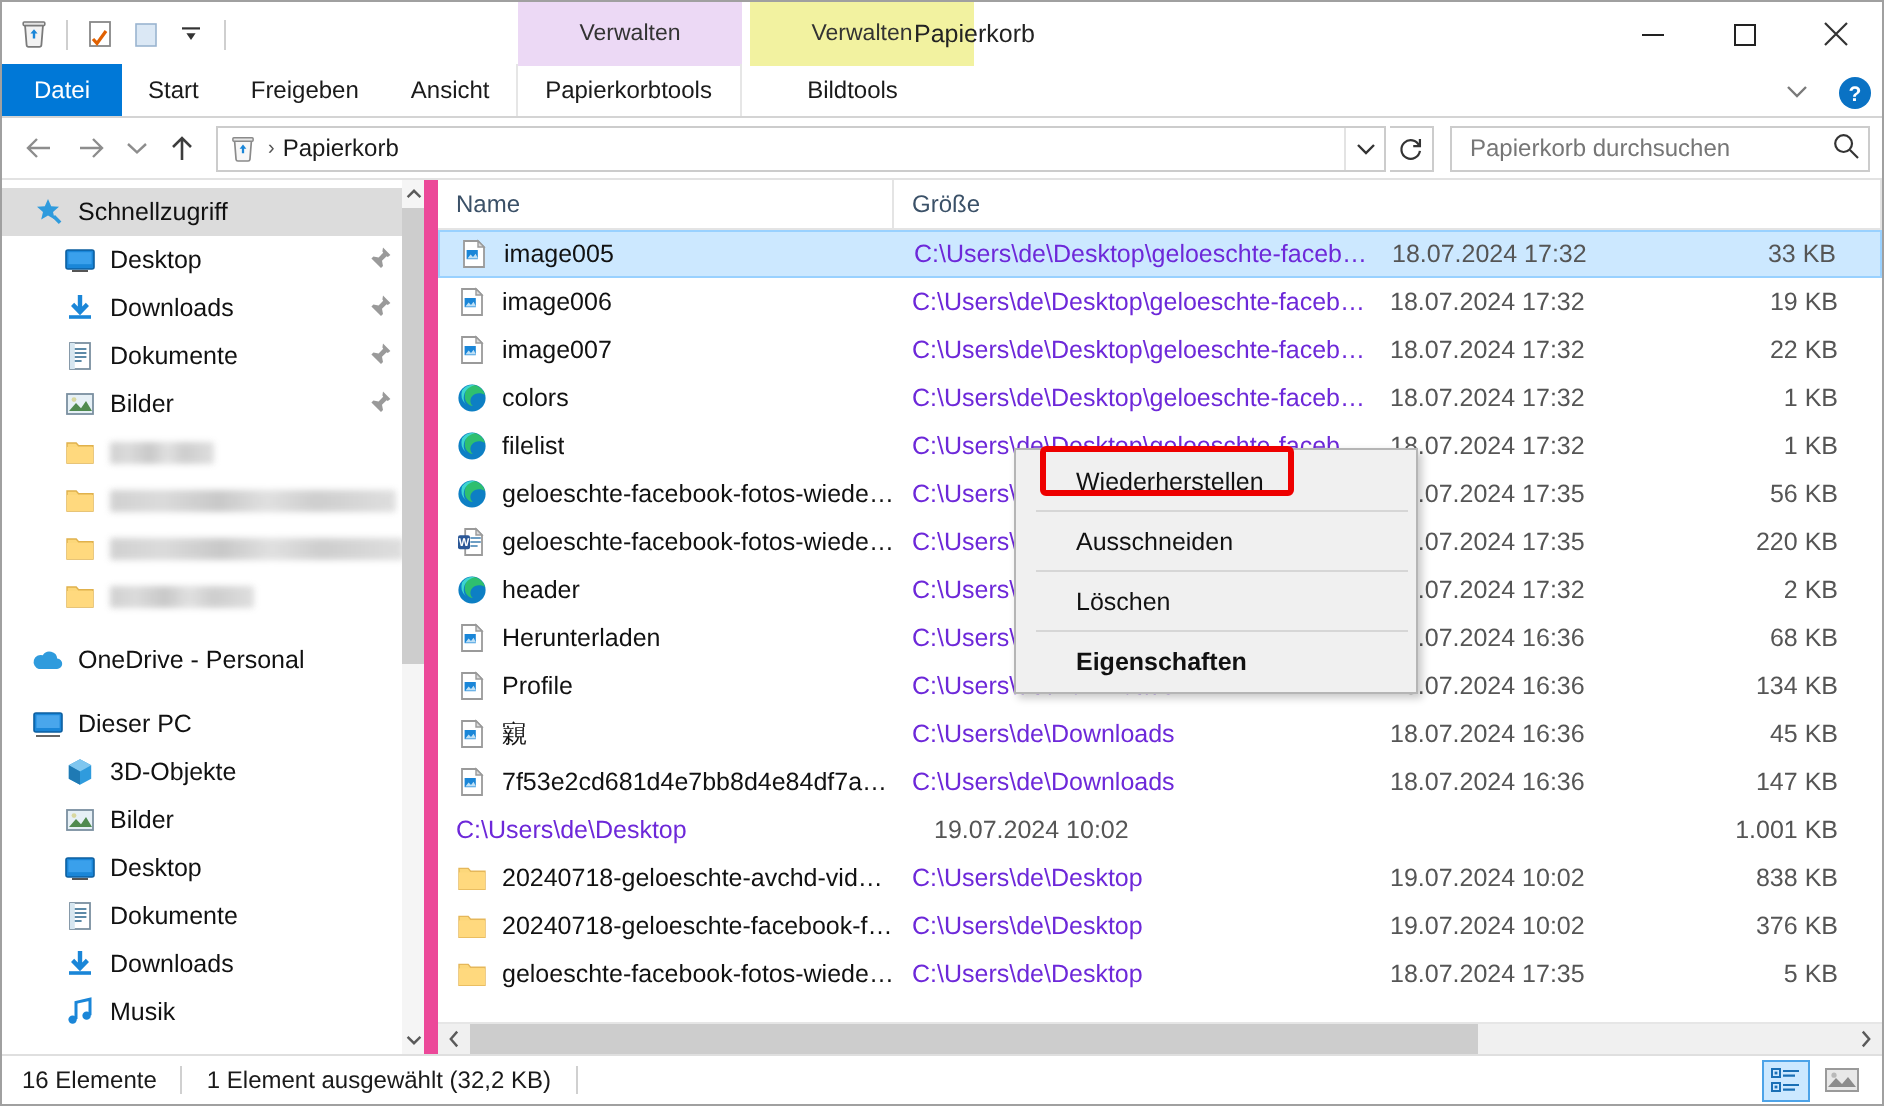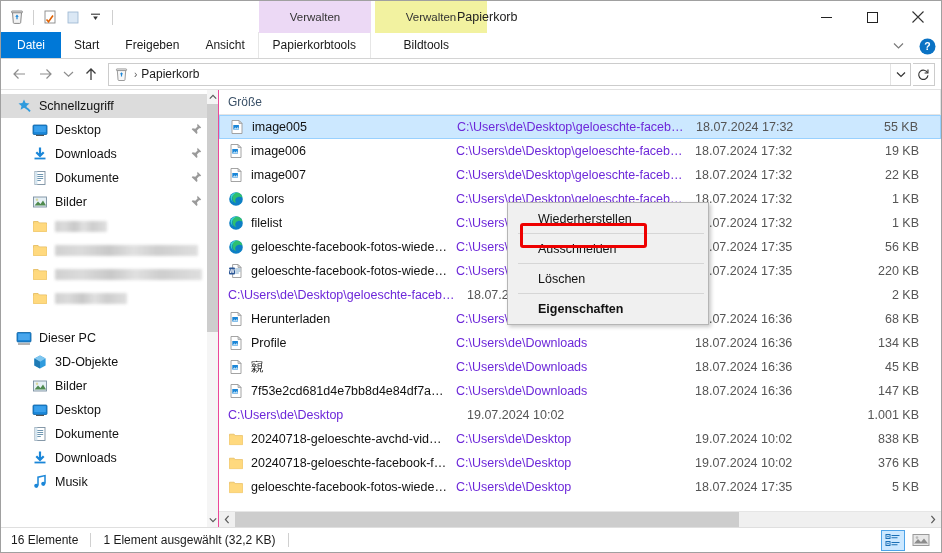--- a/index.html
+++ b/index.html
@@ -159,21 +159,21 @@
     flex: 1; display: flex; min-height: 0;
     border-top: 1px solid #e2e2e2;
   }
 
   
   .sidebar {
     width: 218px; flex: none;
     background: #fff;
     position: relative;
     overflow: hidden;
-    border-right: 1px solid #ec4899;
+    border-right: 7px solid #ec4899;
   }
   .nav-list { padding-top: 4px; }
   .nav-item {
     height: 24px;
     display: flex; align-items: center;
     padding-left: 22px;
     gap: 7px;
     font-size: 12.5px;
     color: #111;
     position: relative;
@@ -244,21 +244,21 @@
   }
   .cell-name .txt { overflow: hidden; text-overflow: ellipsis; }
   .cell-orig { width: 239px; padding-left: 9px; color: #6d28d9; }
   .cell-del  { width: 148px; padding-left: 9px; color: #555; }
   .cell-size { flex: 1; padding-right: 22px; text-align: right; color: #555; }
   .fileico { width: 17px; height: 17px; flex: none; display:flex; align-items:center; justify-content:center; }
 
   
   .ctxmenu {
     position: absolute;
-    left: 288px; top: 112px;
+    left: 288px; top: 134px;
     width: 202px;
     background: #f0f0f0;
     border: 1px solid #b5b5b5;
     box-shadow: 2px 2px 4px rgba(0,0,0,.22);
     padding: 2px 0;
     z-index: 40;
   }
   .ctxitem {
     height: 27px;
     display: flex; align-items: center;
@@ -435,20 +435,29 @@
           </svg>
       </span>
     </div>
     <div class="refresh">
       <svg width="13" height="13" viewBox="0 0 14 14">
         <path d="M11.4 5.2A5 5 0 1 0 11.8 8" fill="none" stroke="#333" stroke-width="1.2"></path>
         <path d="M11.8 1.6v3.8H8.2" fill="none" stroke="#333" stroke-width="1.2"></path>
       </svg>
     </div>
 
+    <div class="search-field">
+      <input type="text" placeholder="Papierkorb durchsuchen" style="">
+      <span>
+        <svg width="14" height="14" viewBox="0 0 14 14">
+          <circle cx="5.8" cy="5.8" r="4.2" fill="none" stroke="#333" stroke-width="1.1"></circle>
+          <path d="M9 9l4 4" stroke="#333" stroke-width="1.1"></path>
+        </svg>
+      </span>
+    </div>
   </div>
 
   <div class="body">
 
     <div class="sidebar">
       <div class="nav-list" id="nav-list">
           <div class="nav-item root selected">
             <span class="nav-ico">
               <svg width="16" height="16" viewBox="0 0 16 16">
                 <path d="M8 1.5l1.6 3.6 3.9.3-3 2.6.9 3.8L8 9.8 4.6 11.8l.9-3.8-3-2.6 3.9-.3z" fill="#2f9bdd"></path>
@@ -538,20 +547,28 @@
           <div class="nav-item indent1">
             <span class="nav-ico">
               <svg width="16" height="16" viewBox="0 0 16 16">
                 <path d="M1.5 3.5h4.6l1.2 1.4h7.2v8.6H1.5z" fill="#fcd77a" stroke="#e0b14c" stroke-width=".7"></path>
                 <path d="M1.5 5.5h13v8H1.5z" fill="#ffd97e"></path>
               </svg>
             </span>
             <span class="blur-bar" style="width: 72px;"></span>
           </div>
           <div class="nav-spacer"></div>
+          <div class="nav-item root">
+            <span class="nav-ico">
+              <svg width="17" height="16" viewBox="0 0 17 16">
+                <path d="M4.4 12.5h9a2.6 2.6 0 0 0 .2-5.2A3.9 3.9 0 0 0 6.4 5.6 3.1 3.1 0 0 0 4.4 12.5z" fill="#2f9bdd"></path>
+              </svg>
+            </span>
+            <span>OneDrive - Personal</span>
+          </div>
           <div class="nav-spacer"></div>
           <div class="nav-item root">
             <span class="nav-ico">
               <svg width="16" height="16" viewBox="0 0 16 16">
                 <rect x="1" y="2.5" width="14" height="9.5" rx="1" fill="#1a86d8" stroke="#0d5fa0" stroke-width=".8"></rect>
                 <rect x="2.2" y="3.6" width="11.6" height="6.4" fill="#49a6ec"></rect>
                 <path d="M2 14h12" stroke="#666" stroke-width="1"></path>
               </svg>
             </span>
             <span>Dieser PC</span>
@@ -625,39 +642,40 @@
       <div class="sb-vthumb" style="top:14px;height:228px"></div>
       <div class="sb-arrow" style="bottom:0">
         <svg width="8" height="6" viewBox="0 0 8 6">
             <path d="M0.8 1.4L4 4.6 7.2 1.4" fill="none" stroke="#5a5a5a" stroke-width="1.2"></path>
           </svg>
       </div>
     </div>
 
     <div class="filepane">
       <div class="colheaders">
+        <div class="colh c-name">Name</div>
         <div class="colh c-size">Größe</div>
       </div>
 
       <div class="rows" id="file-rows">
           <div class="row selected">
             <div class="cell cell-name">
               <span class="fileico">
                 <svg width="16" height="16" viewBox="0 0 16 16">
                   <path d="M3 1.5h7l3 3v10H3z" fill="#fff" stroke="#9a9a9a" stroke-width=".9"></path>
                   <path d="M10 1.5l3 3h-3z" fill="#dcdcdc" stroke="#9a9a9a" stroke-width=".7"></path>
                   <rect x="4.3" y="6" width="5.6" height="4.6" fill="#1a86d8"></rect>
                   <path d="M4.7 10.2l1.6-2 1.2 1.3 1.3-1.6 1.2 2.3z" fill="#bfe0f5"></path>
                 </svg>
               </span>
               <span class="txt">image005</span>
             </div>
             <div class="cell cell-orig">C:\Users\de\Desktop\geloeschte-facebo...</div>
             <div class="cell cell-del">18.07.2024 17:32</div>
-            <div class="cell cell-size">55 KB</div>
+            <div class="cell cell-size">33 KB</div>
           </div>
           <div class="row">
             <div class="cell cell-name">
               <span class="fileico">
                 <svg width="16" height="16" viewBox="0 0 16 16">
                   <path d="M3 1.5h7l3 3v10H3z" fill="#fff" stroke="#9a9a9a" stroke-width=".9"></path>
                   <path d="M10 1.5l3 3h-3z" fill="#dcdcdc" stroke="#9a9a9a" stroke-width=".7"></path>
                   <rect x="4.3" y="6" width="5.6" height="4.6" fill="#1a86d8"></rect>
                   <path d="M4.7 10.2l1.6-2 1.2 1.3 1.3-1.6 1.2 2.3z" fill="#bfe0f5"></path>
                 </svg>
@@ -740,20 +758,30 @@
                   <text x="4" y="10" font-family="Liberation Sans, sans-serif" font-size="5.6" font-weight="bold" fill="#fff" text-anchor="middle">W</text>
                 </svg>
               </span>
               <span class="txt">geloeschte-facebook-fotos-wieder...</span>
             </div>
             <div class="cell cell-orig">C:\Users\de\Desktop</div>
             <div class="cell cell-del">18.07.2024 17:35</div>
             <div class="cell cell-size">220 KB</div>
           </div>
           <div class="row">
+            <div class="cell cell-name">
+              <span class="fileico">
+                <svg width="16" height="16" viewBox="0 0 16 16">
+                  <circle cx="8" cy="8" r="6.8" fill="#0d7fc4"></circle>
+                  <path d="M8 1.4a6.8 6.8 0 0 1 6.6 5.2c-2-1.4-5-1.3-6.6.6-1.2 1.4-1 3.6.4 4.8-2.4-.4-4-2.4-4-4.8 0-3.1 1.9-5.4 3.6-5.8z" fill="#2fbf6f"></path>
+                  <path d="M3 4.2A6.8 6.8 0 0 1 9.5 1.6C6.8 2 4.6 4 4 6.6c-.4 1.7 0 3.4 1 4.6A6.8 6.8 0 0 1 3 4.2z" fill="#3dd6d0"></path>
+                </svg>
+              </span>
+              <span class="txt">header</span>
+            </div>
             <div class="cell cell-orig">C:\Users\de\Desktop\geloeschte-facebo...</div>
             <div class="cell cell-del">18.07.2024 17:32</div>
             <div class="cell cell-size">2 KB</div>
           </div>
           <div class="row">
             <div class="cell cell-name">
               <span class="fileico">
                 <svg width="16" height="16" viewBox="0 0 16 16">
                   <path d="M3 1.5h7l3 3v10H3z" fill="#fff" stroke="#9a9a9a" stroke-width=".9"></path>
                   <path d="M10 1.5l3 3h-3z" fill="#dcdcdc" stroke="#9a9a9a" stroke-width=".7"></path>

